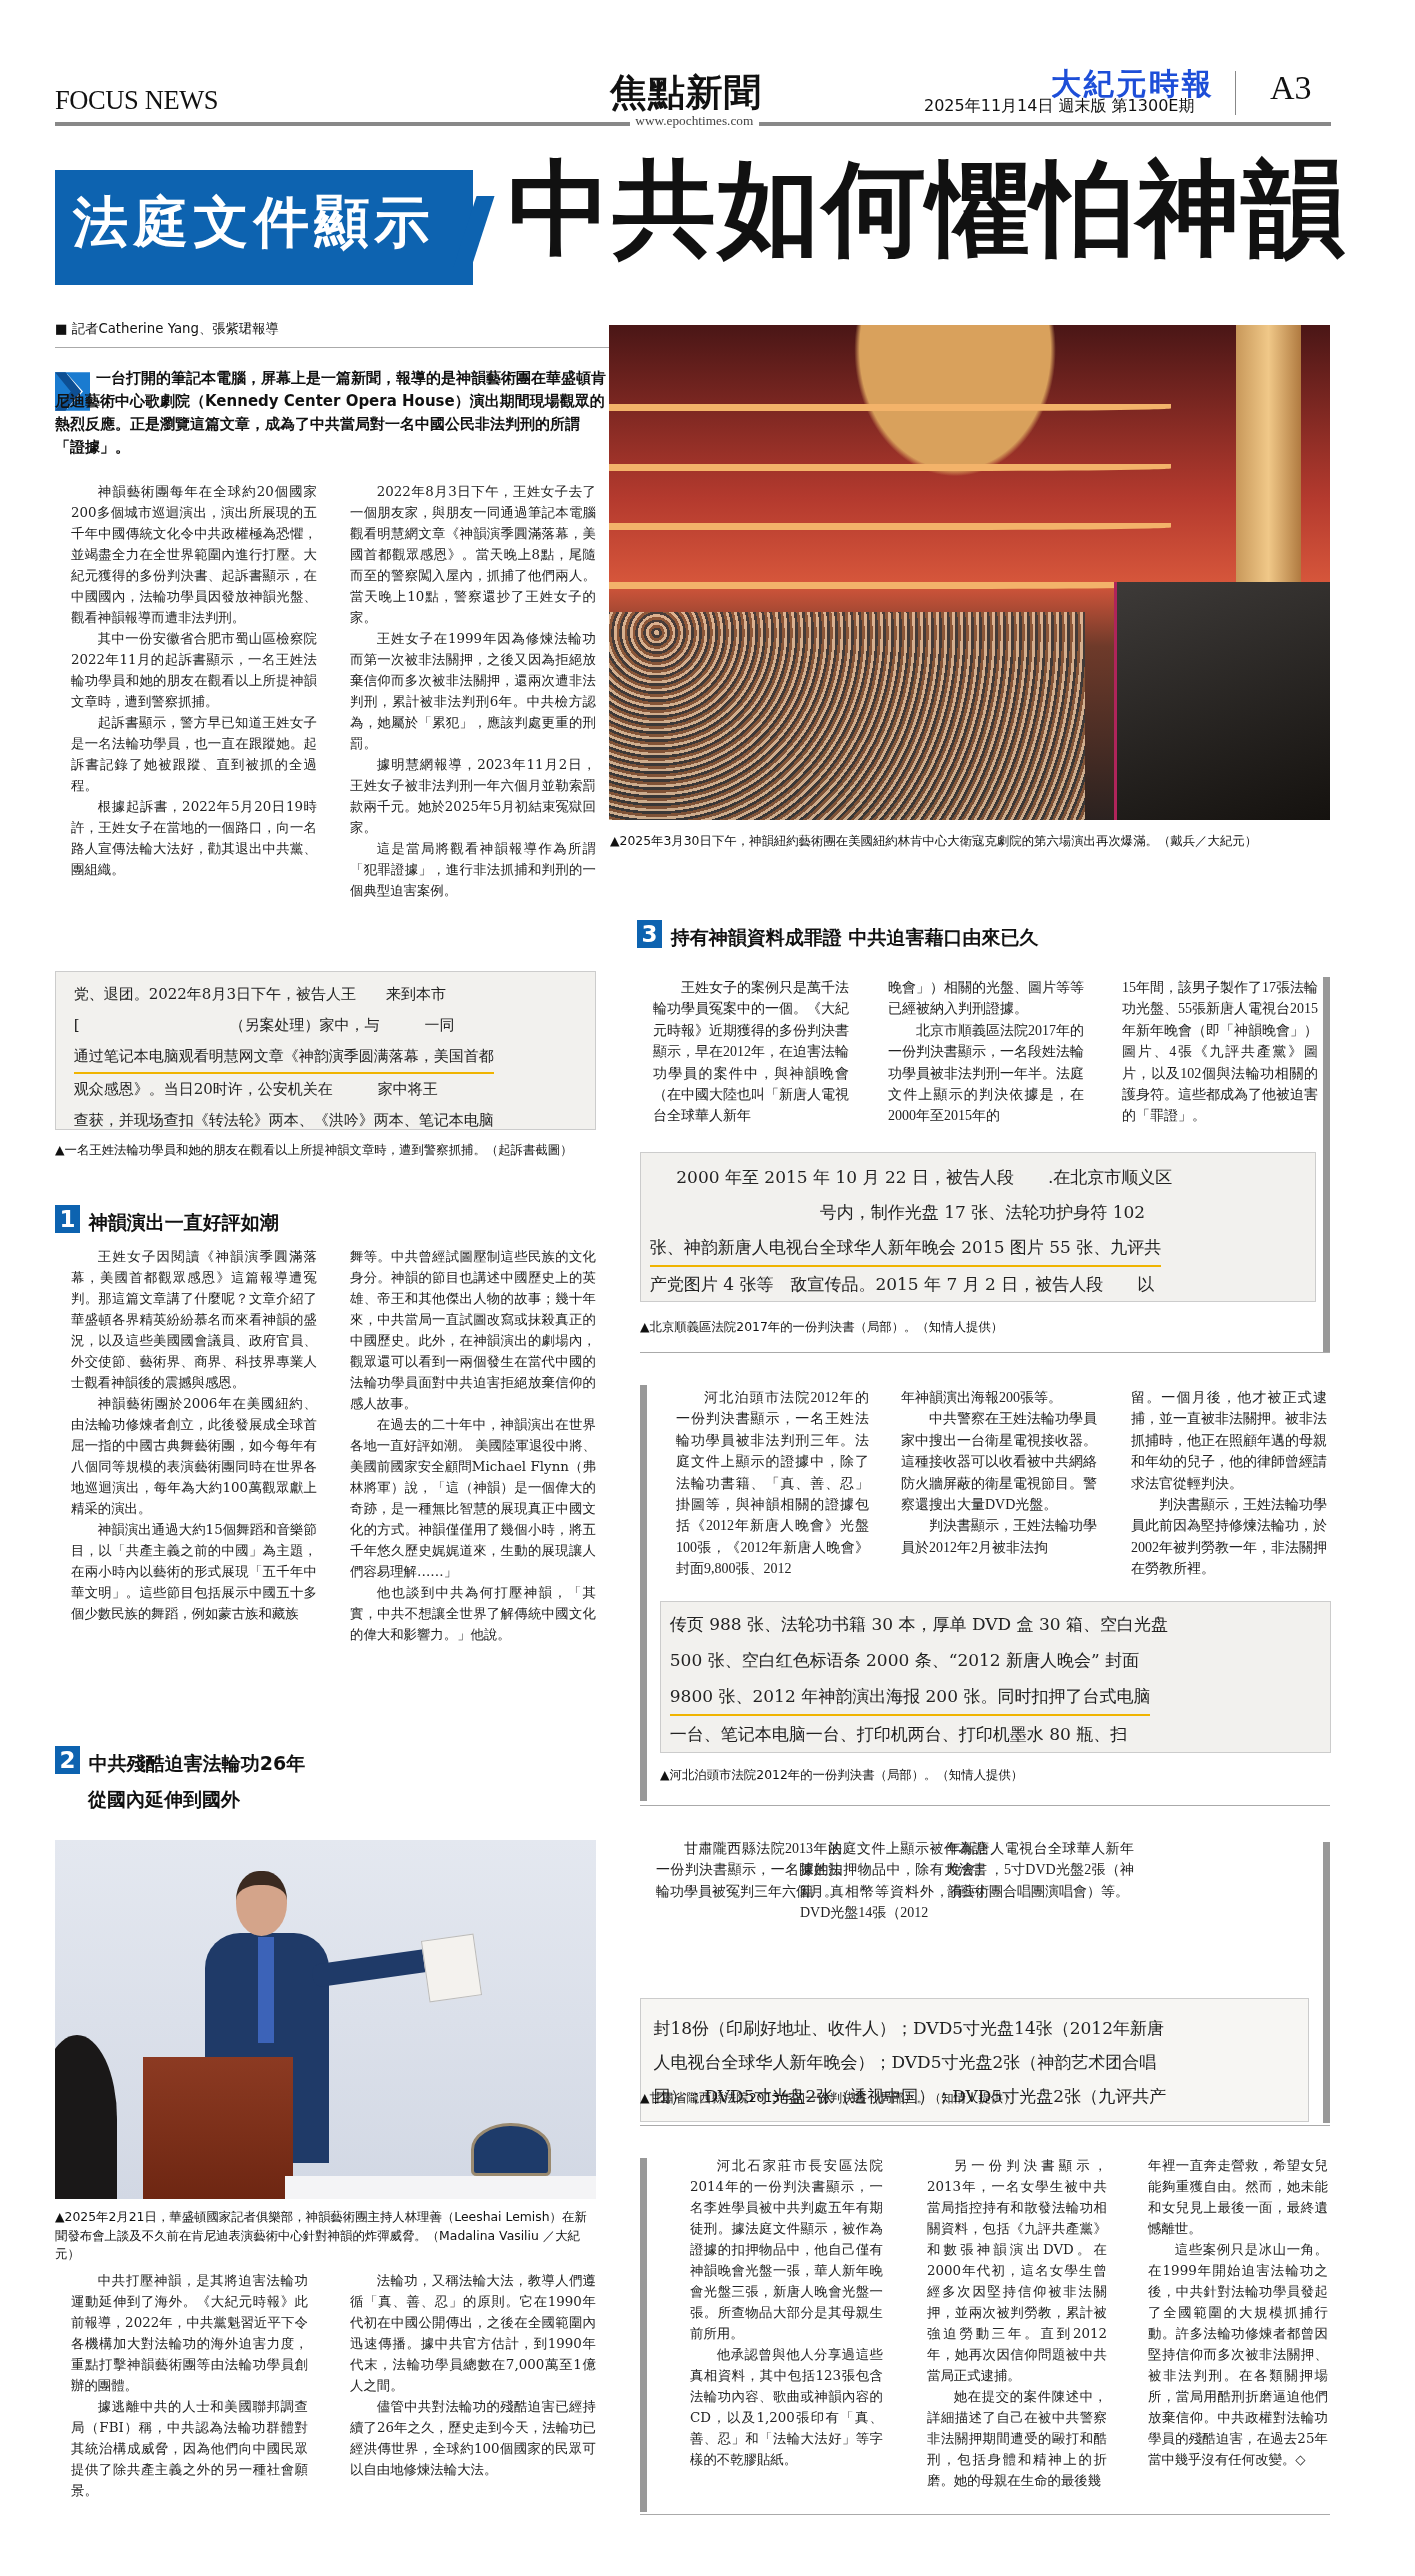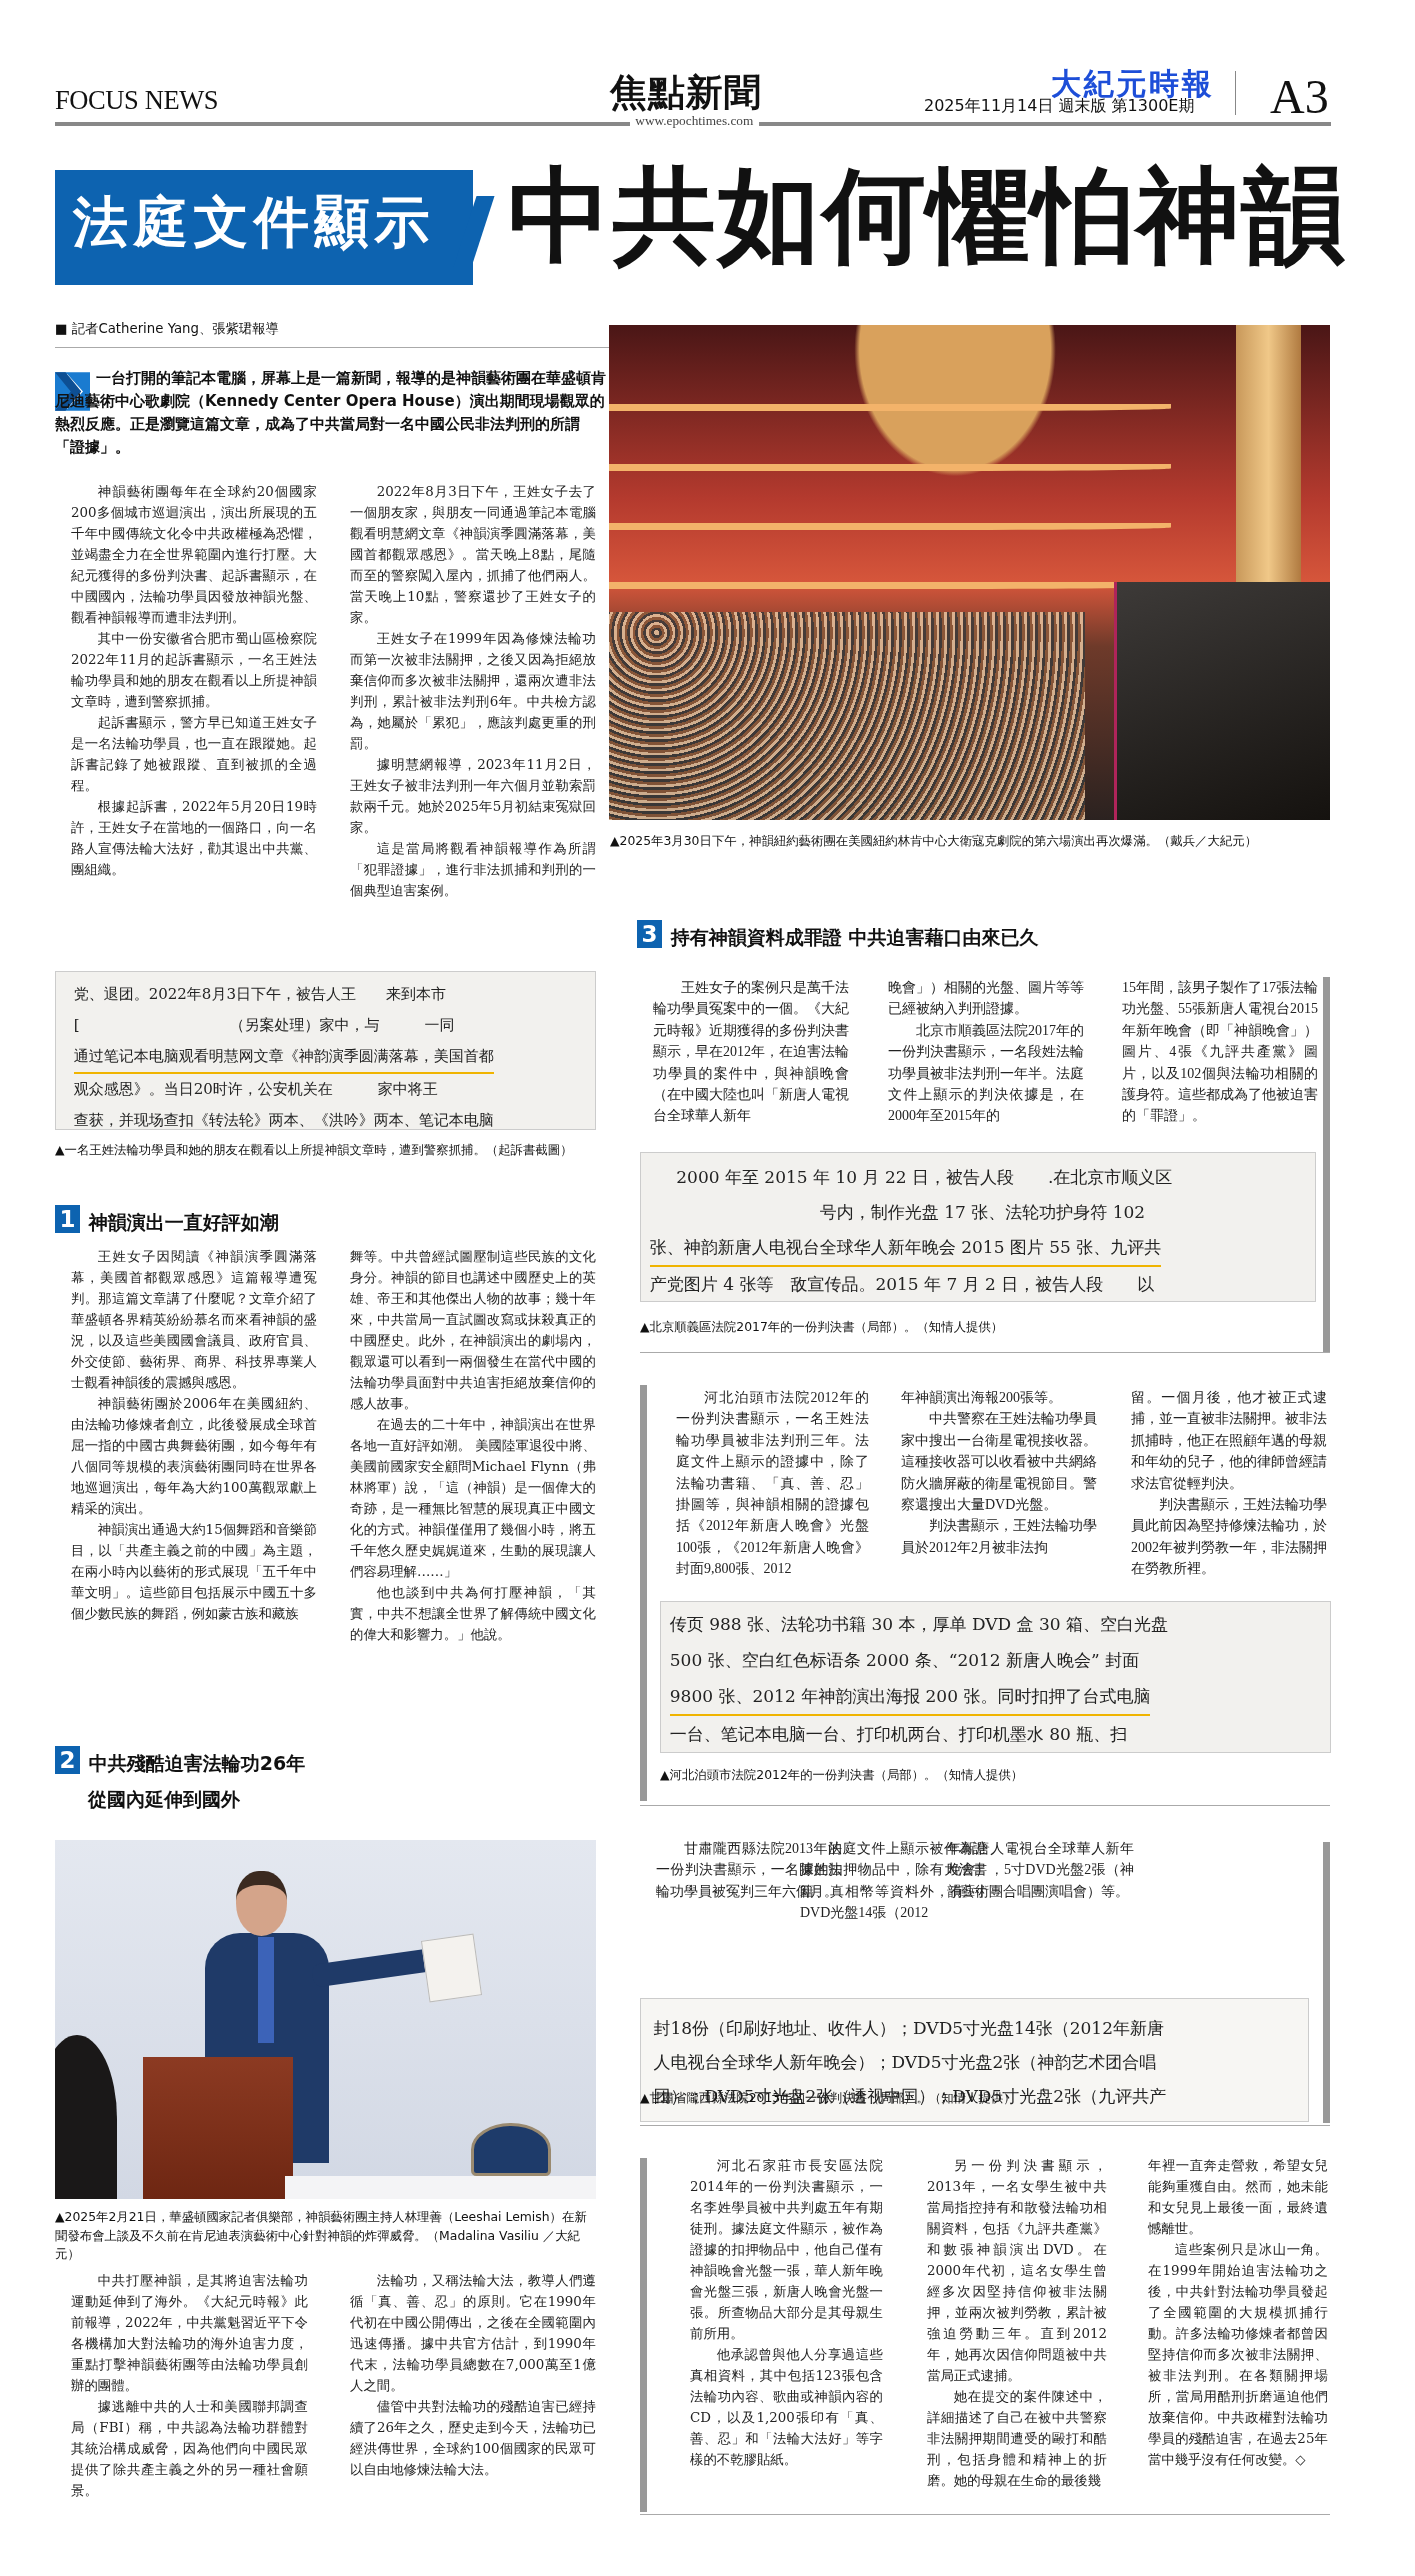--- a/index.html
+++ b/index.html
@@ -5,27 +5,27 @@
   * { box-sizing: border-box; margin: 0; padding: 0; }
   body { width: 1415px; height: 2576px; background: #fff; font-family: "DejaVu Serif", serif; color: #111; position: relative; overflow: hidden; }
   .abs { position: absolute; }
   
   .focus-news { left: 55px; top: 85px; font-family: "Liberation Serif", serif; font-size: 26.5px; letter-spacing: -0.4px; }
   .section-title { left: 610px; top: 62px; font-family: "DejaVu Serif", serif; font-size: 37px; font-weight: bold; letter-spacing: 0.9px; margin-top: 6px; }
   .site-url { left: 630px; top: 113px; font-family: "Liberation Serif", serif; font-size: 13.3px; color: #444; background: #fff; padding: 0 5.3px; z-index: 2; }
   .paper-logo { left: 1051px; top: 64px; font-family: Liberation Sans, sans-serif; font-size: 30px; font-weight: bold; color: #1d4ed8; letter-spacing: 2.7px; }
   .issue-line { left: 924px; top: 96px; font-family: "DejaVu Sans", sans-serif; font-size: 16px; }
   .vbar { left: 1235px; top: 71px; width: 0.9px; height: 44px; background: #888; }
-  .page-num { left: 1270px; top: 69px; font-family: "Liberation Serif", serif; font-size: 48px; }
+  .page-num { left: 1270px; top: 69px; font-family: "Liberation Serif", serif; font-size: 34px; }
   .rule { left: 55px; top: 122px; width: 1276px; height: 3.5px; background: #888; }
   
   .kicker-box { left: 55px; top: 170px; width: 418px; height: 115px; background: #0d63b0; }
   .kicker-slash { left: 465px; top: 196px; width: 17.7px; height: 71px; background: #0d63b0; transform: skewX(-18deg); }
   .kicker-text { left: 73px; top: 186px; font-family: "DejaVu Sans", sans-serif; font-weight: bold; font-size: 55px; color: #fff; letter-spacing: 5.3px; }
-  .headline { left: 508px; top: 165px; font-family: Liberation Serif, serif; font-weight: bold; font-size: 103px; letter-spacing: 1.8px; line-height: 1; }
+  .headline { left: 508px; top: 165px; font-family: Liberation Mono, monospace; font-weight: bold; font-size: 103px; letter-spacing: 1.8px; line-height: 1; }
   
   .byline { left: 55px; top: 320px; font-family: "DejaVu Sans", sans-serif; font-size: 13.3px; }
   .byline-rule { left: 55px; top: 347px; width: 554px; height: 0.9px; background: #aaa; }
   .lead-icon { left: 55px; top: 372px; width: 35px; height: 39px; }
   .lead { left: 55px; top: 367px; width: 554px; font-family: "DejaVu Sans", sans-serif; font-weight: bold; font-size: 15px; line-height: 23px; text-indent: 41px; }
   
   .col { font-family: "DejaVu Serif", serif; font-size: 13.4px; line-height: 21px; color: #222; text-align: justify; }
   .col p { text-indent: 2em; margin-left: 16px; }
   .col.cond { font-family: "Liberation Serif", serif; font-size: 14px; line-height: 21.4px; }
   

